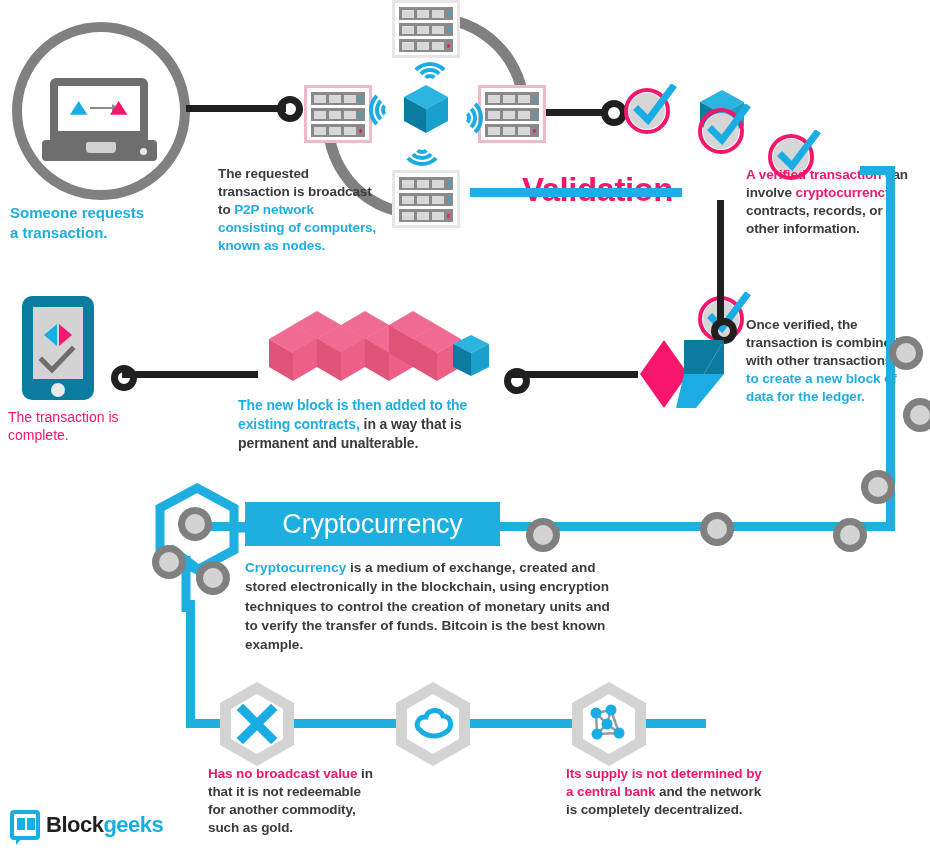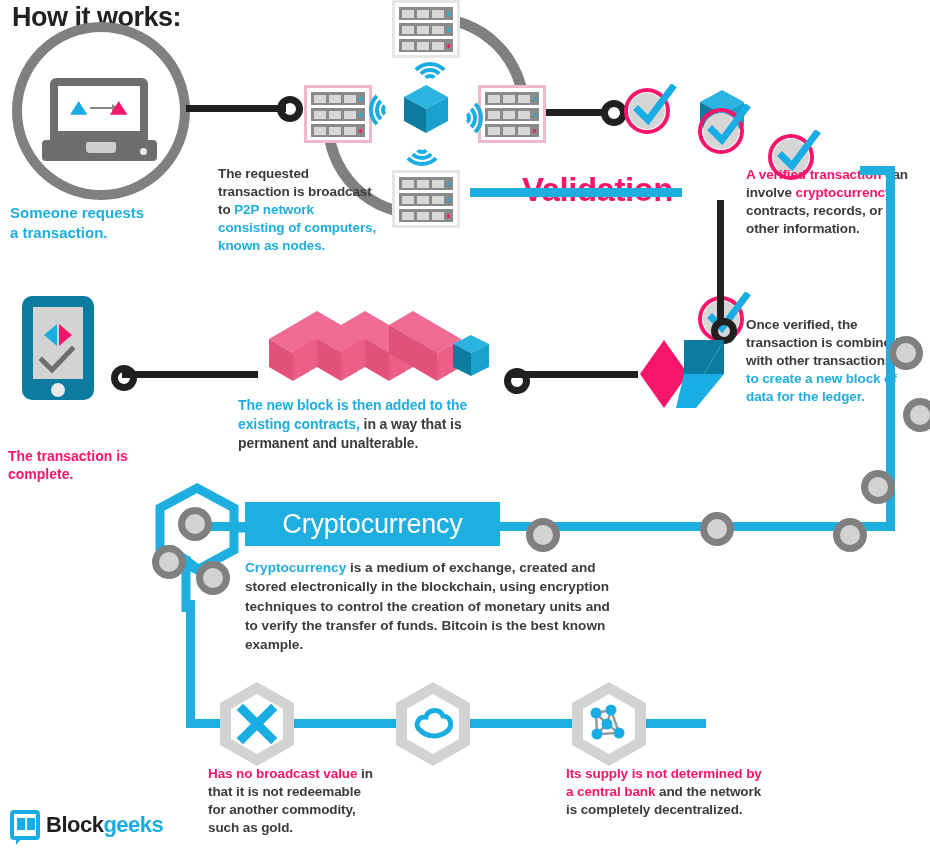--- a/index.html
+++ b/index.html
@@ -105,21 +105,20 @@
     width:30px;height:30px;border:4px solid #19ade4;border-radius:4px;box-sizing:border-box;
     position:relative;
   }
   .logo-text{font-size:22px;font-weight:bold;letter-spacing:-0.5px;}
 </style>
 </head>
 <body>
 
 <div id="stage">
 
-  <div class="abs title" style="left:12px;top:2px;">How it works:</div>
 
   <div class="abs circle-gray" style="left:12px;top:22px;width:178px;height:178px;"></div>
 
   <div class="abs" style="left:42px;top:78px;width:115px;height:86px;">
     <div class="abs lap-lid" style="left:8px;top:0;width:98px;height:62px;"></div>
     <div class="abs lap-screen" style="left:16px;top:8px;width:82px;height:45px;"></div>
     <div class="abs tri tri-blue" style="left:28px;top:23px;transform:scale(.62);transform-origin:left top;"></div>
     <div class="abs" style="left:48px;top:29px;width:24px;height:2px;background:#8a8a8a;"></div>
     <div class="abs" style="left:70px;top:26px;width:0;height:0;border-top:4px solid transparent;border-bottom:4px solid transparent;border-left:6px solid #8a8a8a;"></div>
     <div class="abs tri tri-pink" style="left:68px;top:23px;transform:scale(.62);transform-origin:left top;"></div>
@@ -367,21 +366,21 @@
   <div class="abs phone" style="left:22px;top:296px;width:72px;height:104px;">
     <div class="abs phone-screen" style="left:11px;top:11px;width:50px;height:72px;"></div>
     <div class="abs" style="left:22px;top:28px;width:0;height:0;border-top:11px solid transparent;border-bottom:11px solid transparent;border-right:13px solid #19ade4;"></div>
     <div class="abs" style="left:37px;top:28px;width:0;height:0;border-top:11px solid transparent;border-bottom:11px solid transparent;border-left:13px solid #f8156c;"></div>
     <svg class="abs" style="left:16px;top:50px;" width="40" height="28" viewBox="0 0 40 28">
       <polyline points="4,14 14,24 34,3" fill="none" stroke="#6e6e6e" stroke-width="5" stroke-linecap="square"></polyline>
     </svg>
     <div class="abs phone-home" style="left:29px;top:87px;width:14px;height:14px;"></div>
   </div>
 
-  <div class="abs" style="left:8px;top:408px;width:140px;font-size:14px;line-height:1.3;font-weight:bold;color:#f8156c;margin-top:39px;">The transaction is complete.</div>
+  <div class="abs" style="left:8px;top:408px;width:140px;font-size:14px;line-height:1.3;font-weight:normal;color:#f8156c;">The transaction is complete.</div>
 
   <div class="abs line-blue" style="left:886px;top:166px;width:9px;height:22px;"></div>
   <div class="abs line-blue" style="left:860px;top:166px;width:34px;height:9px;"></div>
   <div class="abs line-blue" style="left:886px;top:180px;width:9px;height:350px;"></div>
   <div class="abs line-blue" style="left:200px;top:522px;width:695px;height:9px;"></div>
 
   <div class="abs node-gray" style="left:889px;top:336px;width:34px;height:34px;"></div>
   <div class="abs node-gray" style="left:903px;top:398px;width:34px;height:34px;"></div>
   <div class="abs node-gray" style="left:861px;top:470px;width:34px;height:34px;"></div>
   <div class="abs node-gray" style="left:833px;top:518px;width:34px;height:34px;"></div>

